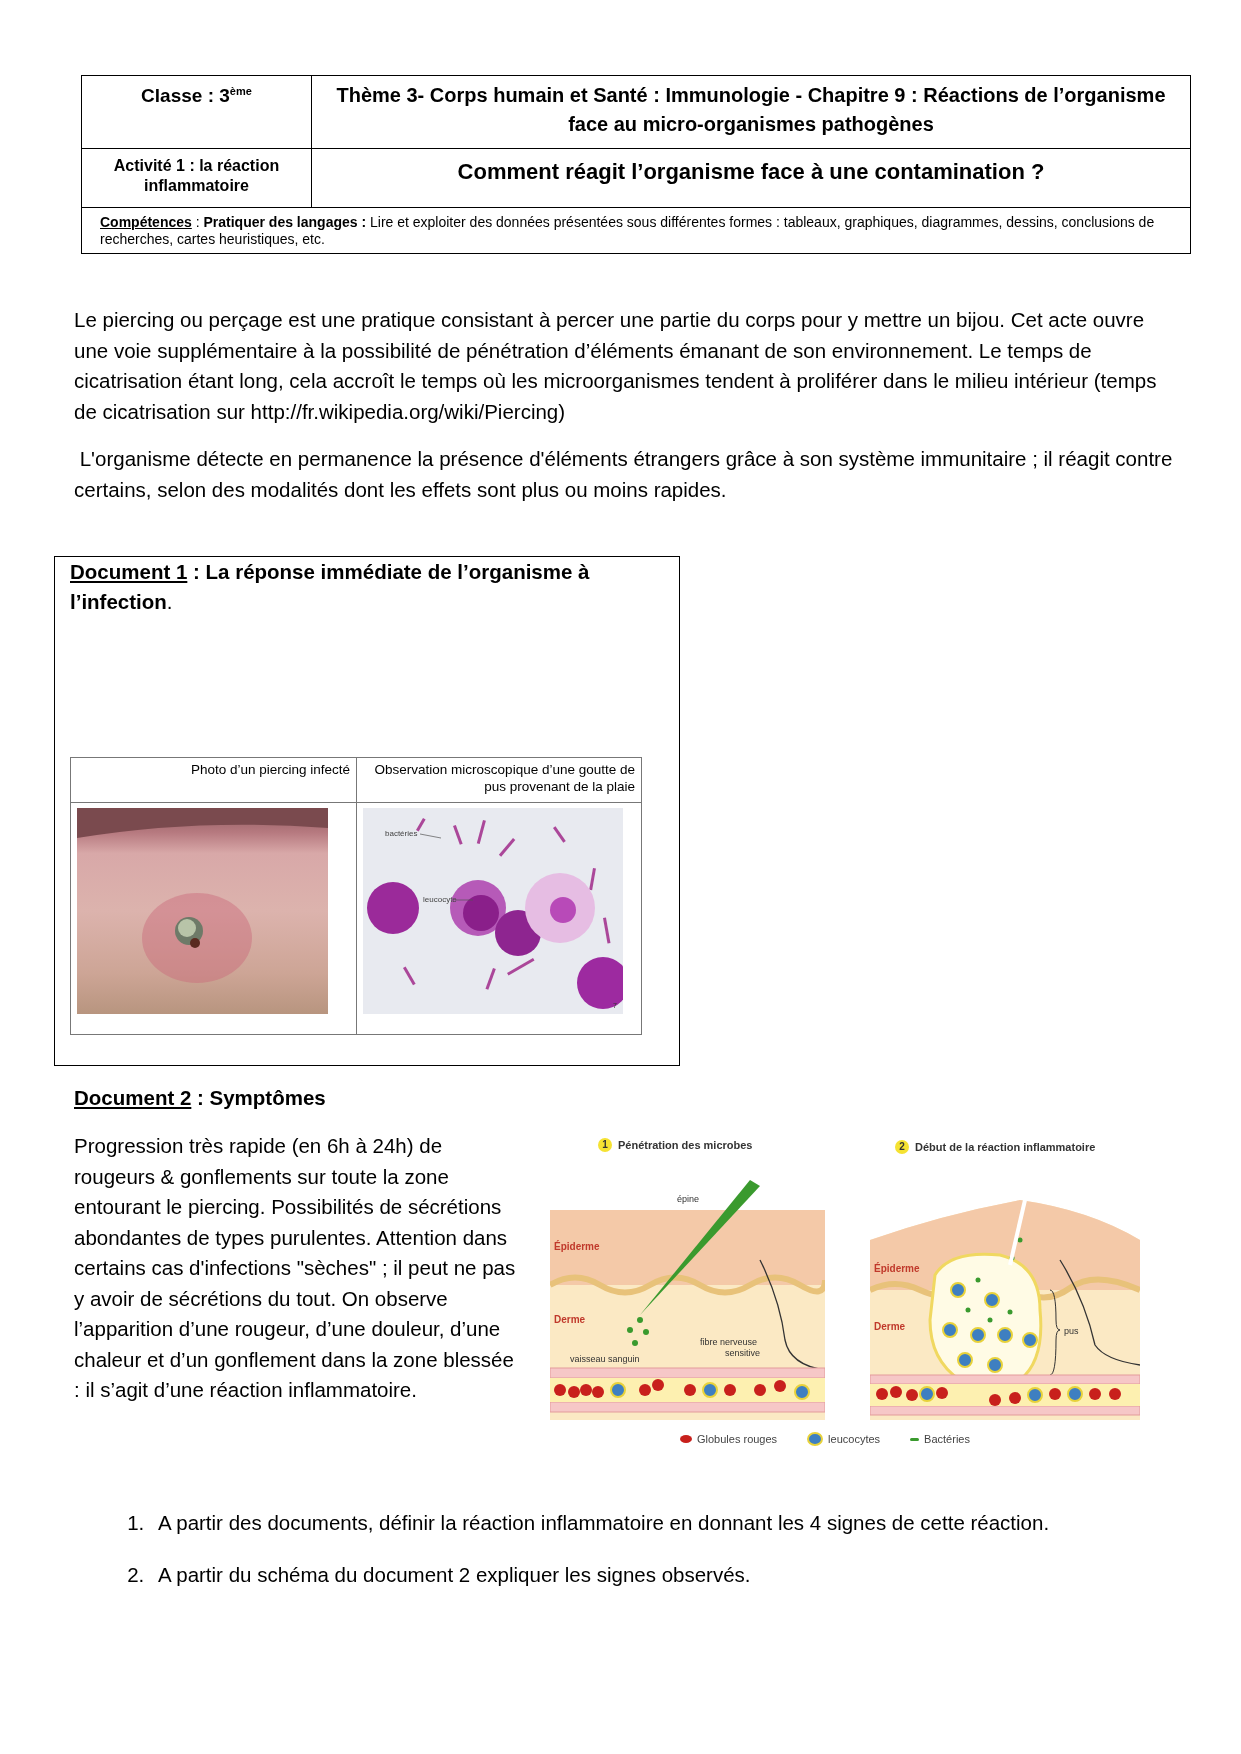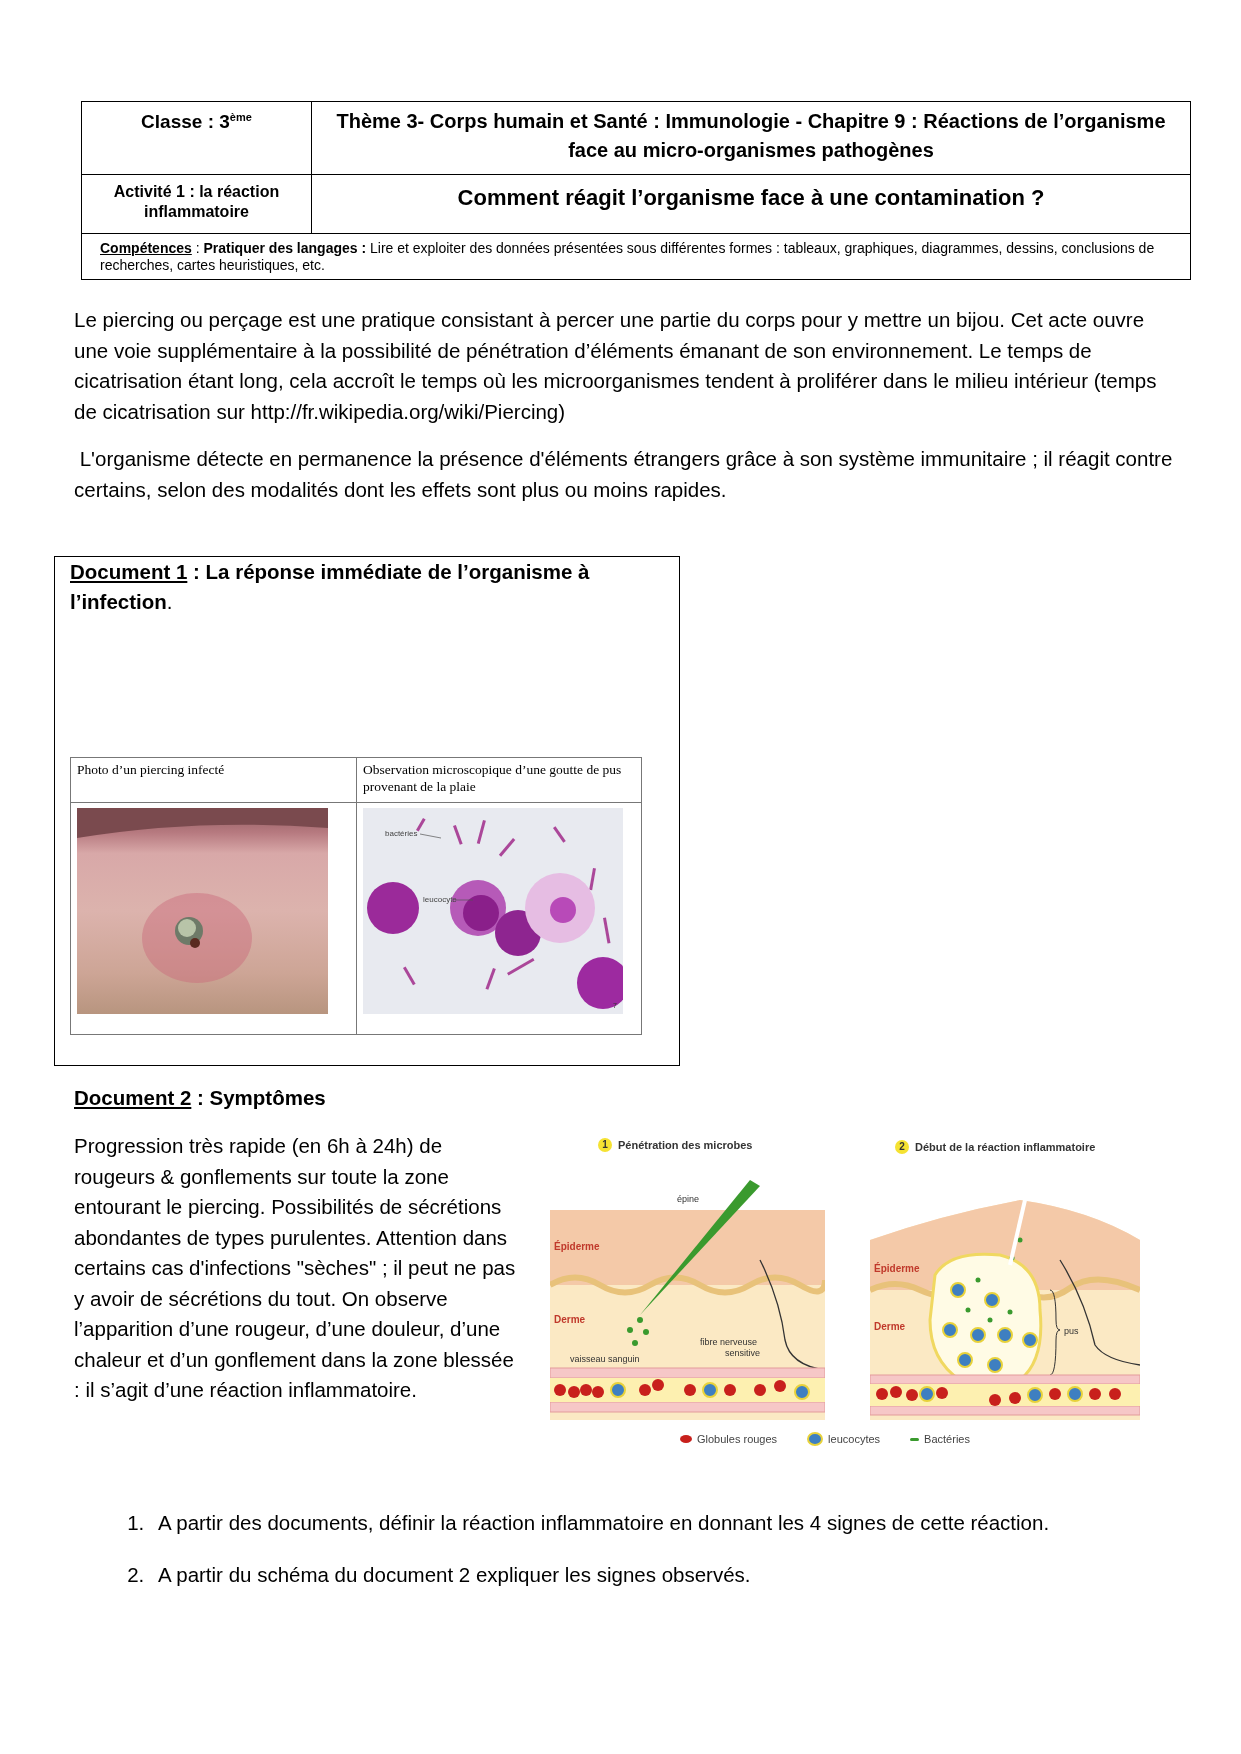--- a/index.html
+++ b/index.html
@@ -1,37 +1,37 @@
 <!DOCTYPE html>
 <html><head>
 <meta charset="utf-8">
 <style>
   html,body{margin:0;padding:0;background:#fff;}
   body{width:1241px;height:1754px;position:relative;font-family:"Liberation Sans",sans-serif;color:#000;overflow:hidden;}
   .abs{position:absolute;}
   
-  .hdr{position:absolute;left:81px;top:75px;width:1110px;border:1.5px solid #000;box-sizing:border-box;margin-top:26px;}
+  .hdr{position:absolute;left:81px;top:75px;width:1110px;border:1.5px solid #000;box-sizing:border-box;}
   .hdr-row{display:flex;border-bottom:1.5px solid #000;}
   .hdr-row:last-child{border-bottom:none;}
   .hdr-left{width:230px;border-right:1.5px solid #000;box-sizing:border-box;text-align:center;font-weight:bold;}
   .hdr-right{flex:1;text-align:center;font-weight:bold;}
   .r1 .hdr-left{font-size:19px;padding-top:9px;height:72px;box-sizing:border-box;}
   .r1 .hdr-left sup{font-size:11px;}
   .r1 .hdr-right{font-size:20px;line-height:29px;padding-top:5px;}
   .r2 .hdr-left{font-size:16px;line-height:20px;padding-top:7px;height:58px;box-sizing:border-box;}
   .r2 .hdr-right{font-size:22px;padding-top:10px;}
   .r3{padding:6px 16px 5px 18px;font-size:14px;line-height:17px;}
   .r3 .u{text-decoration:underline;font-weight:bold;}
   .r3 b{font-weight:bold;}
   p.body{margin:0;font-size:20.5px;line-height:30.5px;}
   .doc1{position:absolute;left:54px;top:556px;width:626px;height:510px;border:1.5px solid #000;box-sizing:border-box;}
   .doc-title{font-size:20.5px;font-weight:bold;line-height:30px;}
   .doc-title .u{text-decoration:underline;}
   .tbl{position:absolute;left:15px;top:200px;width:572px;height:278px;border:1px solid #777;box-sizing:border-box;}
-  .tbl .cap{position:absolute;top:0;height:45px;border-bottom:1px solid #777;box-sizing:border-box;font-family:Liberation Serif, serif;font-size:13.5px;line-height:17px;padding:3px 6px;}
+  .tbl .cap{position:absolute;top:0;height:45px;border-bottom:1px solid #777;box-sizing:border-box;font-family:Liberation Sans, sans-serif;font-size:13.5px;line-height:17px;padding:3px 6px;text-align:right;}
   .tbl .vline{position:absolute;left:285px;top:0;bottom:0;width:1px;background:#777;}
   .legend-item{display:inline-flex;align-items:center;margin-right:22px;font-size:11px;color:#444;}
   ol.q{position:absolute;left:110px;top:1508px;margin:0;padding-left:40px;font-size:20.5px;line-height:30px;}
   ol.q li{margin-bottom:22px;padding-left:8px;}
 </style>
 </head>
 <body>
 
 <div class="hdr">
   <div class="hdr-row r1">

